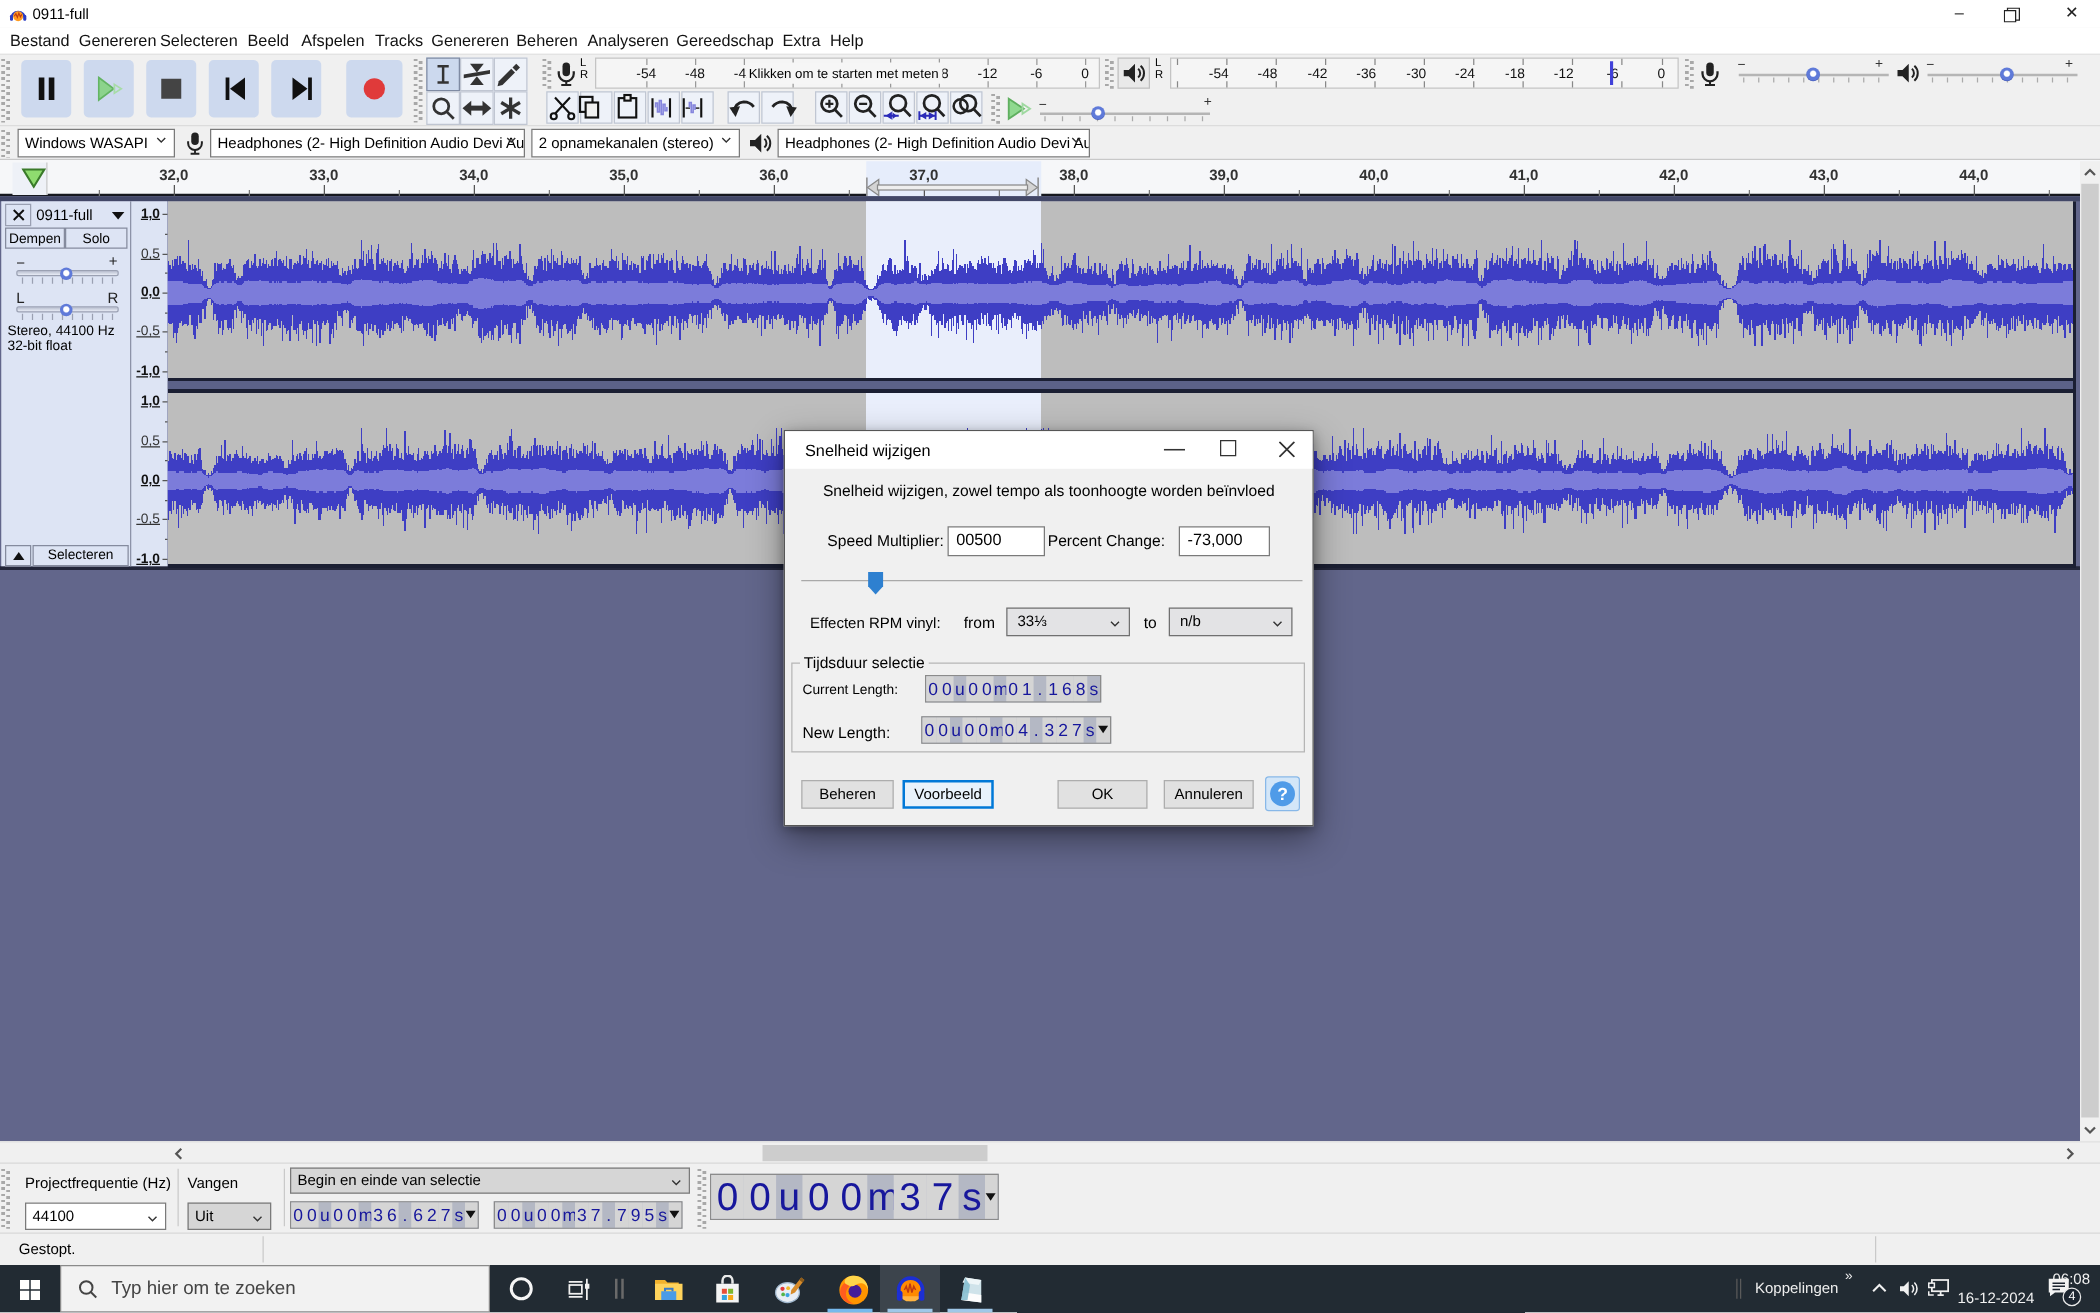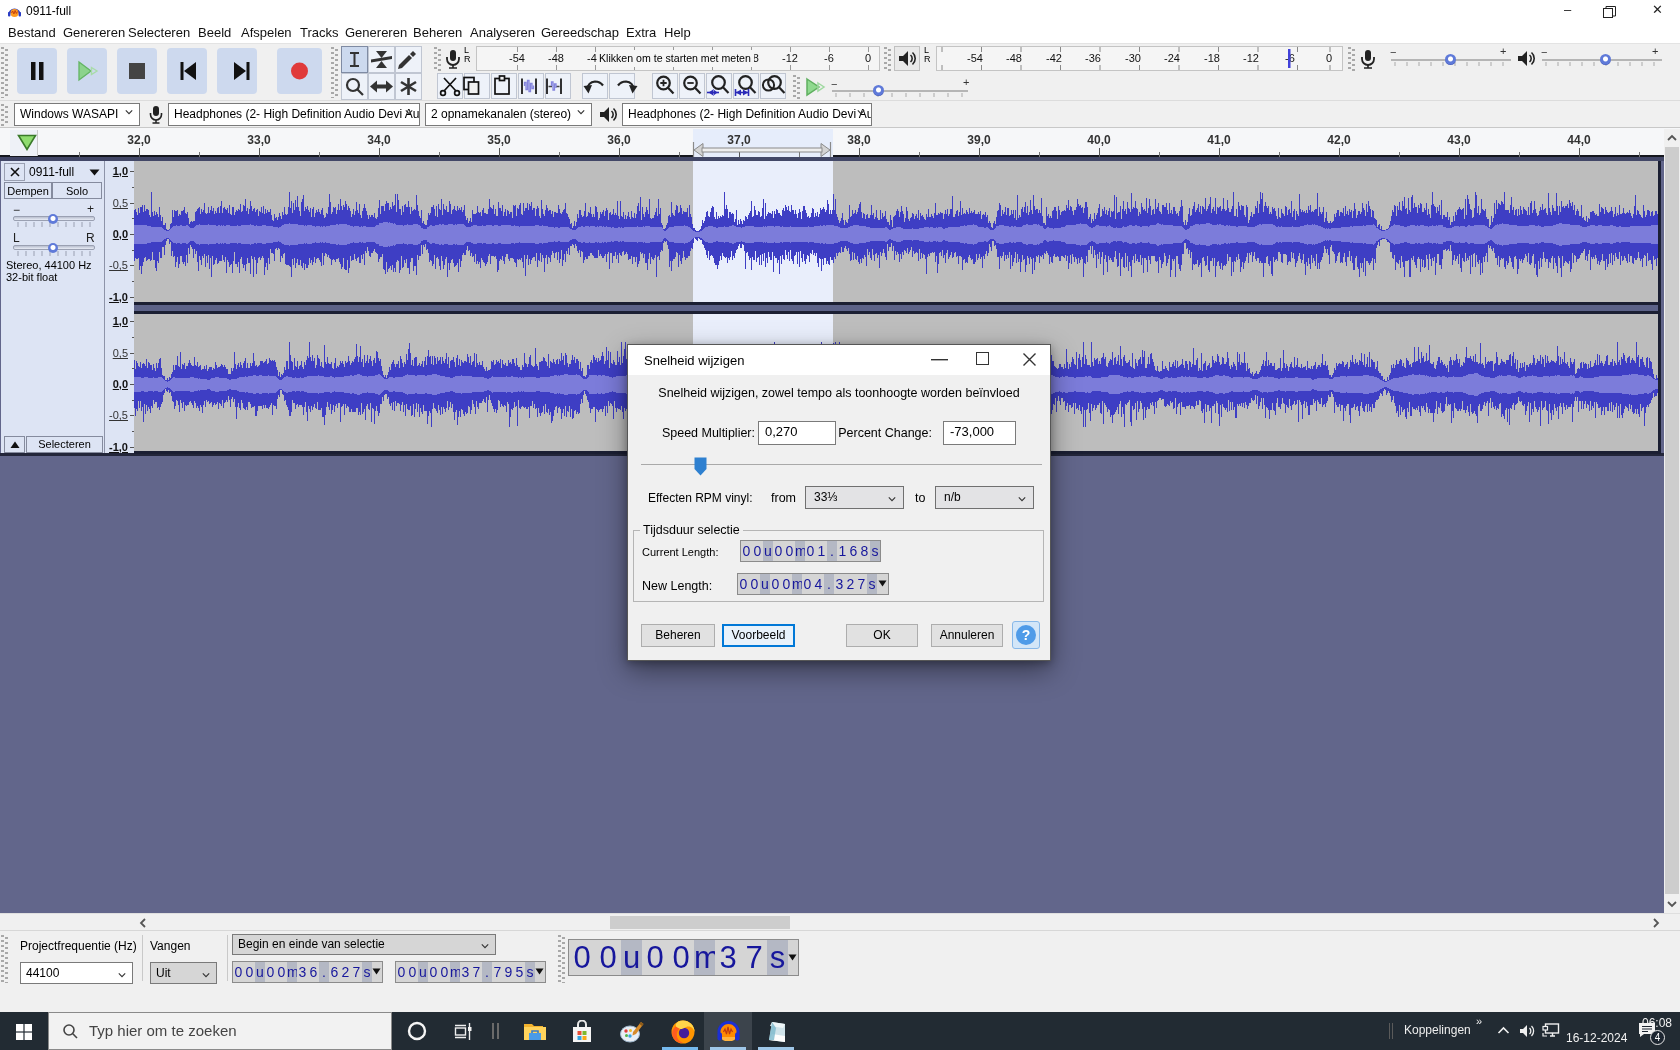--- a/index.html
+++ b/index.html
@@ -528,21 +528,21 @@
 <div class="sb-label" style="left:20px;top:8px">Projectfrequentie (Hz)</div>
 <div class="abs" style="left:142px;top:4px;width:1px;height:46px;background:#c9c9c9"></div>
 <div class="sb-label" style="left:150px;top:8px">Vangen</div>
 <div class="abs" style="left:227px;top:4px;width:1px;height:46px;background:#c9c9c9"></div>
 <div class="combo" style="left:20px;top:31px;width:113px;height:22px;line-height:20px">44100<svg class="chev" width="10" height="6" viewBox="0 0 10 6" style="top:8px">
           <path d="M1 1 L5 5 L9 1" stroke="#333" stroke-width="1.4" fill="none"></path>
         </svg></div>
 <div class="combo" style="left:150px;top:31px;width:67px;height:22px;line-height:20px;background:#d6d6d6">Uit<svg class="chev" width="10" height="6" viewBox="0 0 10 6" style="top:8px">
           <path d="M1 1 L5 5 L9 1" stroke="#333" stroke-width="1.4" fill="none"></path>
         </svg></div>
-<div class="combo" style="left:232px;top:3px;width:264px;height:21px;line-height:19px;background:#d6d6d6">Begin en einde van selectie<svg class="chev" width="10" height="6" viewBox="0 0 10 6" style="top:7px">
+<div class="combo" style="left:232px;top:3px;width:320px;height:21px;line-height:19px;background:#d6d6d6">Begin en einde van selectie<svg class="chev" width="10" height="6" viewBox="0 0 10 6" style="top:7px">
           <path d="M1 1 L5 5 L9 1" stroke="#333" stroke-width="1.4" fill="none"></path>
         </svg></div>
 <div class="tf" style="left:232px;top:30px;height:22px">
         <span class="d" style="width:11px;font-size:14px;line-height:20px">0</span>
         <span class="d" style="width:11px;font-size:14px;line-height:20px">0</span>
         <span class="l" style="width:10px;font-size:14px;line-height:20px">u</span>
         <span class="d" style="width:11px;font-size:14px;line-height:20px">0</span>
         <span class="d" style="width:11px;font-size:14px;line-height:20px">0</span>
         <span class="l" style="width:10px;font-size:14px;line-height:20px">m</span>
         <span class="d" style="width:11px;font-size:14px;line-height:20px">3</span>
@@ -590,20 +590,25 @@
         <span class="d" style="width:26px;font-size:31px;line-height:35px">7</span>
         <span class="l" style="width:21px;font-size:31px;line-height:35px">s</span>
         <span style="position:relative;width:10px;background:#d5d5d5">
           <svg style="position:absolute;left:0;top:14px" width="9" height="7" viewBox="0 0 9 7">
             <path d="M0.5 0.5 H8.5 L4.5 6.5 Z" fill="#111"></path>
           </svg>
         </span>
       </div>
 </div>
 
+<div id="statusbar" class="abs">
+  <div class="abs" style="left:15px;top:5px;font-size:12px;color:#000">Gestopt.</div>
+  <div class="abs" style="left:210px;top:2px;width:1px;height:21px;background:#c9c9c9"></div>
+  <div class="abs" style="left:1500px;top:2px;width:1px;height:21px;background:#c9c9c9"></div>
+</div>
 
 <div id="taskbar" class="abs">
 <svg class="abs" style="left:16px;top:12px" width="16" height="16" viewBox="0 0 16 16">
   <rect x="0" y="0" width="7.4" height="7.4" fill="#fff"></rect>
         <rect x="8.6" y="0" width="7.4" height="7.4" fill="#fff"></rect>
   <rect x="0" y="8.6" width="7.4" height="7.4" fill="#fff"></rect>
         <rect x="8.6" y="8.6" width="7.4" height="7.4" fill="#fff"></rect>
 </svg>
 <div class="abs" style="left:48px;top:0;width:344px;height:38px;background:#f2f2f2;border:1px solid #8a8a8a"></div>
 <svg class="abs" style="left:62px;top:11px" width="17" height="17" viewBox="0 0 17 17">
@@ -704,21 +709,21 @@
 <div class="abs" style="left:16px;top:8px;font-size:13px;color:#000">Snelheid wijzigen</div>
 <svg class="abs" style="left:303px;top:14px" width="17" height="2" viewBox="0 0 17 2">
         <rect width="17" height="1.4" fill="#333"></rect>
       </svg>
 <rect class="abs" style="left:348px;top:7px;width:13px;height:13px;border:1.4px solid #333"></rect>
 <svg class="abs" style="left:395px;top:8px" width="13" height="13" viewBox="0 0 13 13">
         <path d="M0.5 0.5 L12.5 12.5 M12.5 0.5 L0.5 12.5" stroke="#333" stroke-width="1.4"></path>
       </svg>
 <div class="abs" style="left:0;top:41px;width:422px;text-align:center;font-size:12.5px;color:#000">Snelheid wijzigen, zowel tempo als toonhoogte worden beïnvloed</div>
 <div class="abs" style="left:30px;top:81px;width:97px;text-align:right;font-size:12.5px;color:#000">Speed Multiplier:</div>
-<div class="dfield" style="left:130px;top:76px;width:78px;height:24px">0,270</div>
+<div class="dfield" style="left:130px;top:76px;width:78px;height:24px">00500</div>
 <div class="abs" style="left:204px;top:81px;width:100px;text-align:right;font-size:12.5px;color:#000;white-space:nowrap">Percent Change:</div>
 <div class="dfield" style="left:315px;top:76px;width:73px;height:24px">-73,000</div>
 <div class="abs" style="left:13px;top:119px;width:401px;height:1px;background:#a9a9a9"></div>
 <svg class="abs" style="left:66px;top:112px" width="13" height="19" viewBox="0 0 13 19">
         <path d="M0.5 0.5 H12.5 V12 L6.5 18.5 L0.5 12 Z" fill="#2e80d0"></path>
       </svg>
 <div class="abs" style="left:20px;top:146px;font-size:12px;color:#000">Effecten RPM vinyl:</div>
 <div class="abs" style="left:143px;top:146px;font-size:12.5px;color:#000">from</div>
 <div class="dcombo" style="left:177px;top:141px;width:99px">33⅓
   <svg class="chev" style="position:absolute;right:7px;top:8px" width="10" height="6" viewBox="0 0 10 6">

